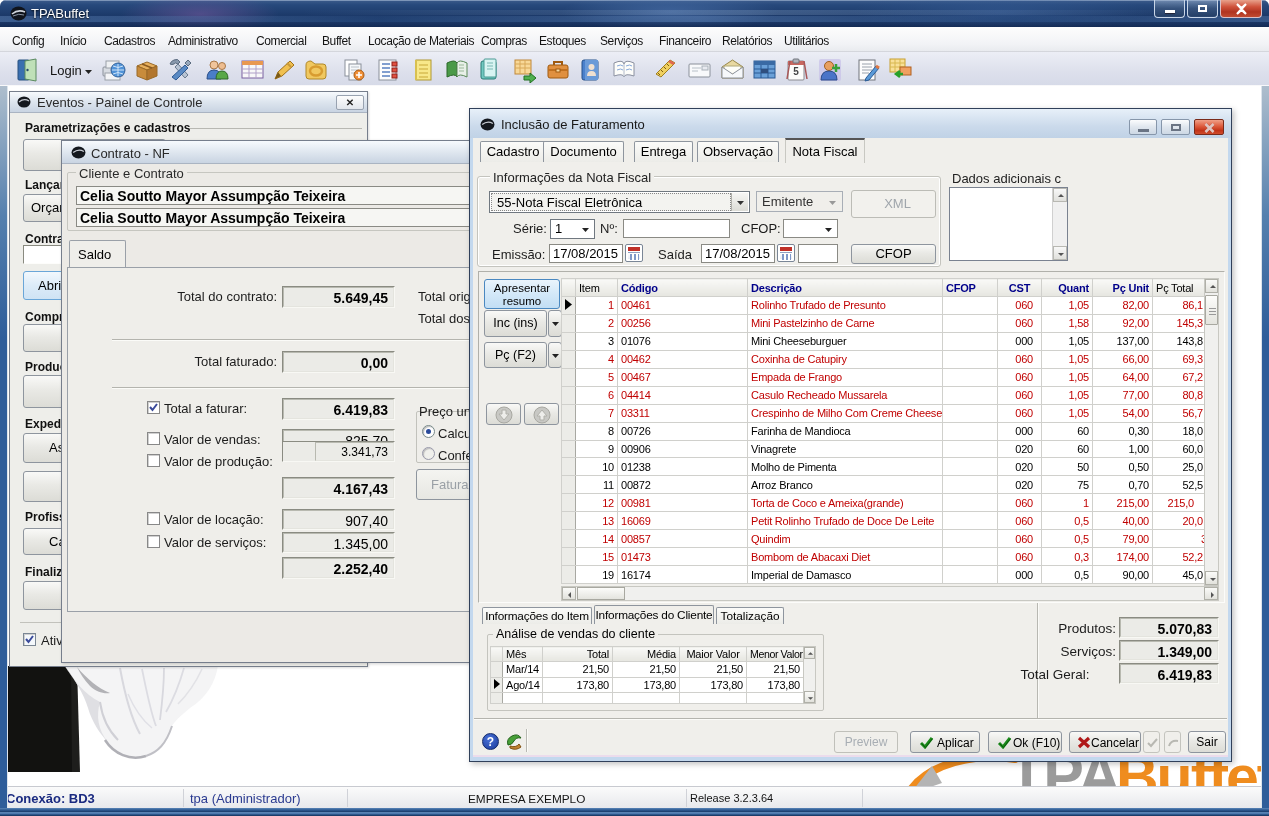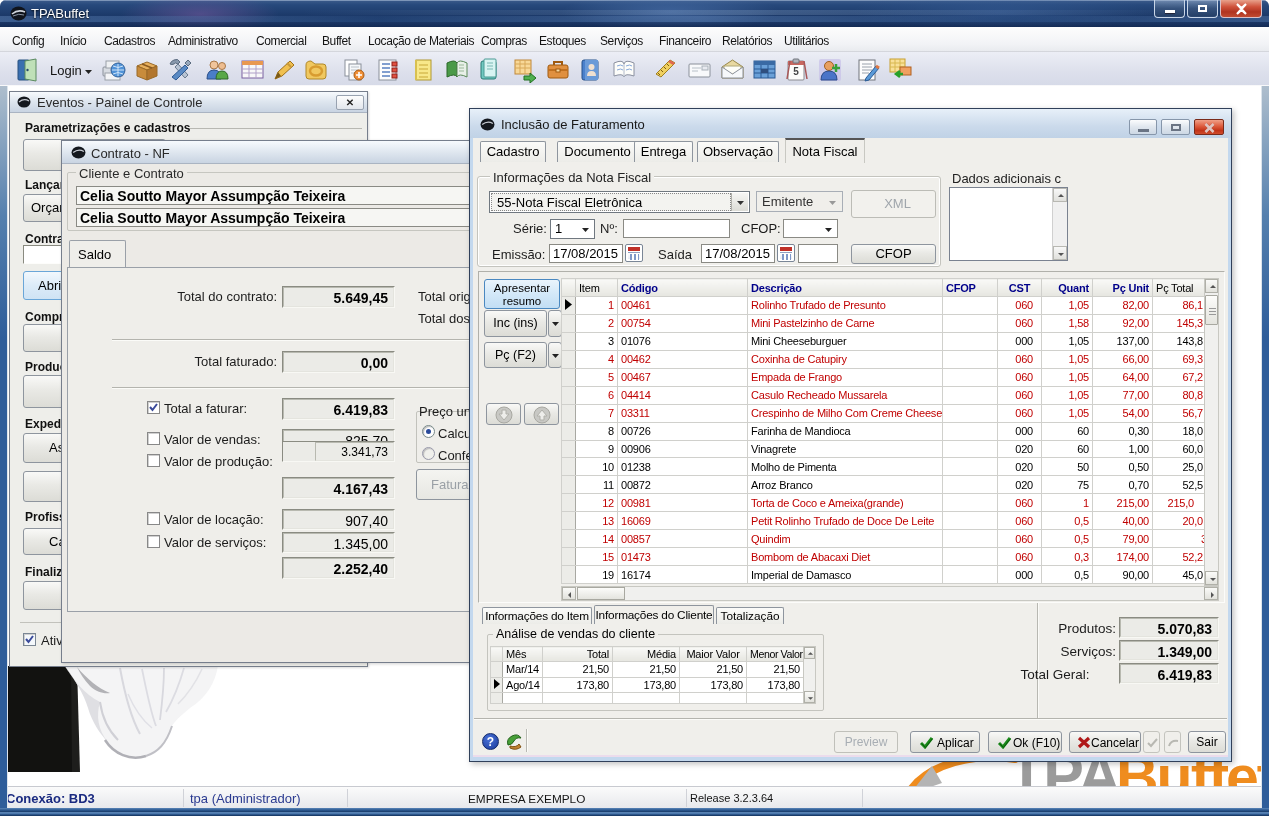--- a/index.html
+++ b/index.html
@@ -355,21 +355,21 @@
       <div class="abs" style="left:9px;top:4px;width:10px;height:7px;border:2px solid #6a7484;"></div>
     </div>
     <div class="abs" style="left:724px;top:10px;width:30px;height:16px;background:linear-gradient(180deg,#f0a088,#dd5b3d 45%,#c23418 75%,#d04c2c);border:1px solid #7a2a1a;border-radius:2px;">
       <svg class="abs" style="left:8px;top:2px;" width="13" height="12" viewBox="0 0 13 12">
         <path d="M2.5 2 L10.5 10 M10.5 2 L2.5 10" stroke="#fff" stroke-width="2.6"></path>
         <path d="M2.5 2 L10.5 10 M10.5 2 L2.5 10" stroke="#801808" stroke-width="3.6" opacity="0.25"></path>
       </svg>
     </div>
     <div class="abs" style="left:3px;top:29px;width:755px;height:619px;background:#f0efeb;"></div>
     <div class="tab" style="left:10px;top:32px;width:66px;height:21px;line-height:20px;background:linear-gradient(180deg,#fbfbf9,#ecece8);">Cadastro</div>
-    <div class="tab" style="left:87px;top:32px;width:81px;height:21px;line-height:20px;background:linear-gradient(180deg,#fbfbf9,#ecece8);">Documento</div>
+    <div class="tab" style="left:73px;top:32px;width:81px;height:21px;line-height:20px;background:linear-gradient(180deg,#fbfbf9,#ecece8);">Documento</div>
     <div class="tab" style="left:164px;top:32px;width:59px;height:21px;line-height:20px;background:linear-gradient(180deg,#fbfbf9,#ecece8);">Entrega</div>
     <div class="tab" style="left:227px;top:32px;width:82px;height:21px;line-height:20px;background:linear-gradient(180deg,#fbfbf9,#ecece8);">Observação</div>
     <div class="abs" style="left:315px;top:29px;width:80px;height:25px;background:#f0efeb;border:1px solid #c8c8c2;border-top:2px solid #555;border-bottom:none;font-size:13px;text-align:center;padding-top:4px;">Nota Fiscal</div>
     <div class="abs" style="left:8px;top:68px;width:462px;height:89px;border:1px solid #fff;outline:1px solid #c4c4be;outline-offset:0px;border-radius:2px;"></div>
     <div class="abs" style="left:20px;top:61px;font-size:13px;color:#222;background:#f0efeb;padding:0 3px;">Informações da Nota Fiscal</div>
     <div class="abs" style="left:19px;top:82px;width:261px;height:22px;background:#fff;border:1px solid #707880;">
       <div class="abs" style="left:1px;top:1px;right:18px;bottom:1px;border:1px dotted #888;background:#f3f3f0;font-size:13px;line-height:17px;padding-left:5px;white-space:nowrap;">55-Nota Fiscal Eletrônica</div>
       <div class="abs" style="right:1px;top:1px;width:17px;bottom:1px;background:linear-gradient(180deg,#f6f6f4,#dcdcd6);border-left:1px solid #b0b0aa;">
         <svg class="abs" style="left:4px;top:7px;" width="9" height="6" viewBox="0 0 9 6">
           <path d="M1 1 L4.5 5 L8 1 Z" fill="#333"></path>
@@ -482,21 +482,21 @@
           <td>Rolinho Trufado de Presunto</td>
           <td></td>
           <td style="text-align:right;padding-right:8px;">060</td>
           <td style="text-align:right;">1,05</td>
           <td style="text-align:right;margin-left:16px;">82,00</td>
           <td style="text-align:right;padding-right:1px;">86,1</td>
         </tr>
         <tr style="height:17.95px;color:#c00000;">
           <td style="background:#ecece8;border-right:1px solid #a8a8a2;text-align:center;padding:0;"></td>
           <td style="text-align:right;">2</td>
-          <td>00754</td>
+          <td>00256</td>
           <td>Mini Pastelzinho de Carne</td>
           <td></td>
           <td style="text-align:right;padding-right:8px;">060</td>
           <td style="text-align:right;">1,58</td>
           <td style="text-align:right;">92,00</td>
           <td style="text-align:right;padding-right:1px;">145,3</td>
         </tr>
         <tr style="height:17.95px;color:#000;">
           <td style="background:#ecece8;border-right:1px solid #a8a8a2;text-align:center;padding:0;"></td>
           <td style="text-align:right;">3</td>

